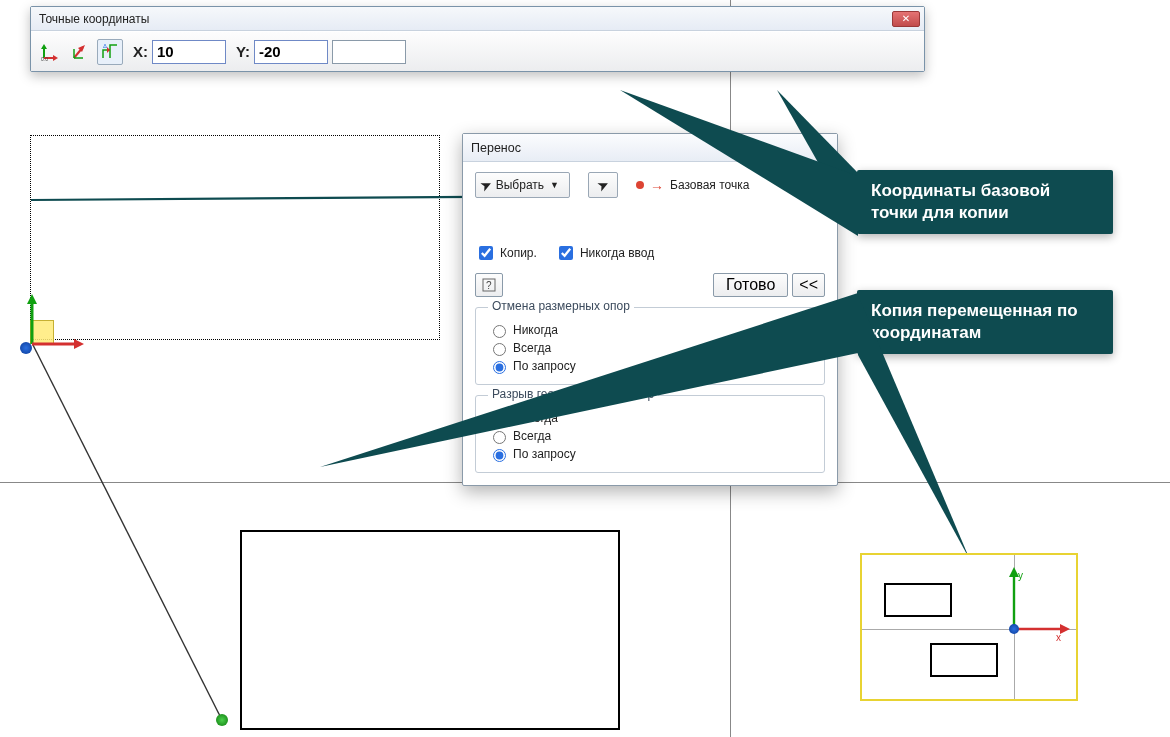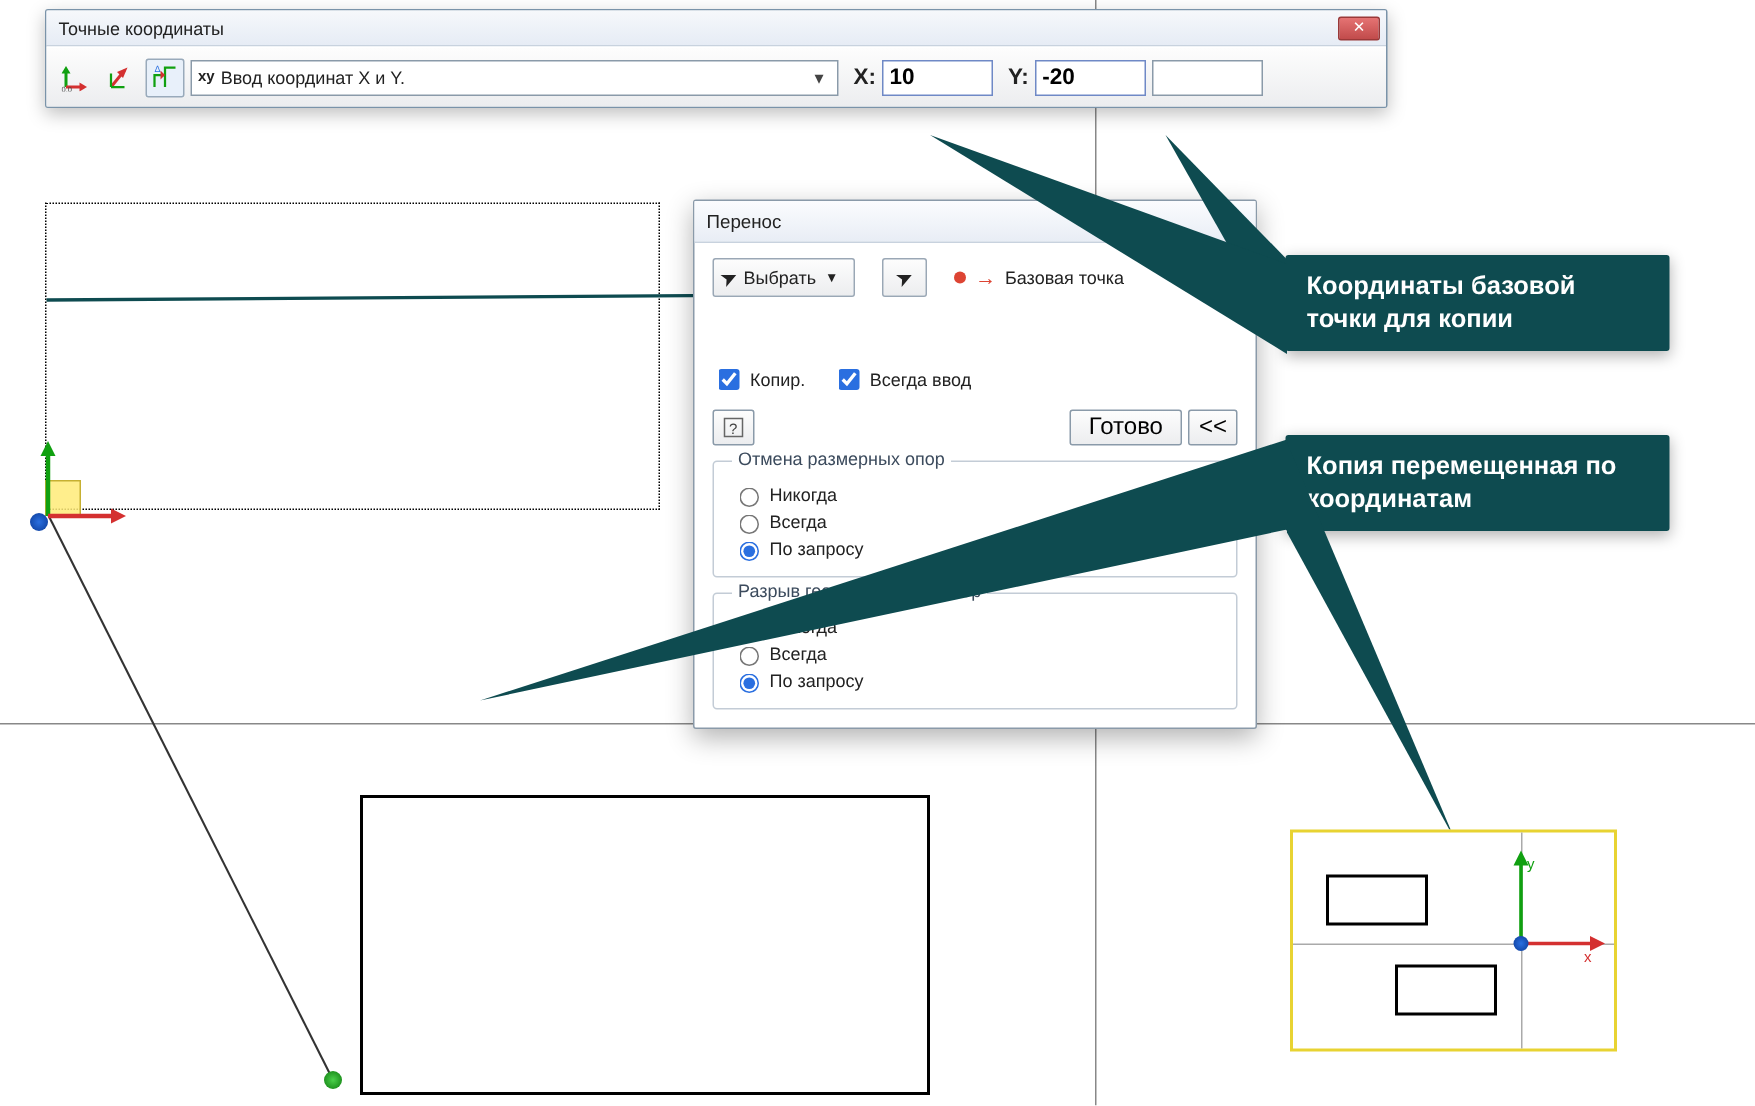--- a/index.html
+++ b/index.html
@@ -257,25 +257,20 @@
           <path d="M 3 15 L 3 6 M 3 15 L 12 15" stroke="#10a010" stroke-width="1.5" fill="none"></path>
         </svg>
     </div>
     <div class="tbtn active">
       <svg width="18" height="18">
           <path d="M 2 15 L 2 7 L 9 7 M 9 15 L 9 2 L 16 2" stroke="#10a010" stroke-width="1.5" fill="none"></path>
           <polygon points="9,7 6,4 6,10" fill="#d43030"></polygon>
           <text x="2" y="5" font-size="6" fill="#2a6fe0">Δ</text>
         </svg>
     </div>
-    <div class="combo">
-      <span class="xy">xy</span>
-      <span>Ввод координат X и Y.</span>
-      <span class="drop">▾</span>
-    </div>
     <span class="coord-label">X:</span>
     <input class="coord-input" value="10" style="">
     <span class="coord-label">Y:</span>
     <input class="coord-input" value="-20" style="">
     <div class="extra-input"></div>
   </div>
 </div>
 
 <div class="dialog">
   <div class="dlg-title">
@@ -297,21 +292,21 @@
         <span>Базовая точка</span>
       </div>
     </div>
     <div class="row">
       <label class="chk">
         <input type="checkbox" checked="" style="">
         <span>Копир.</span>
       </label>
       <label class="chk">
         <input type="checkbox" checked="" style="">
-        <span>Всегда ввод</span>
+        <span>Никогда ввод</span>
       </label>
     </div>
     <div class="row" style="justify-content:space-between;">
       <div class="help-btn">
         <svg width="16" height="16">
             <rect x="2" y="2" width="12" height="12" fill="none" stroke="#666"></rect>
             <text x="5" y="12" font-size="10" fill="#444">?</text>
           </svg>
       </div>
       <div style="display:flex; gap:4px;">

